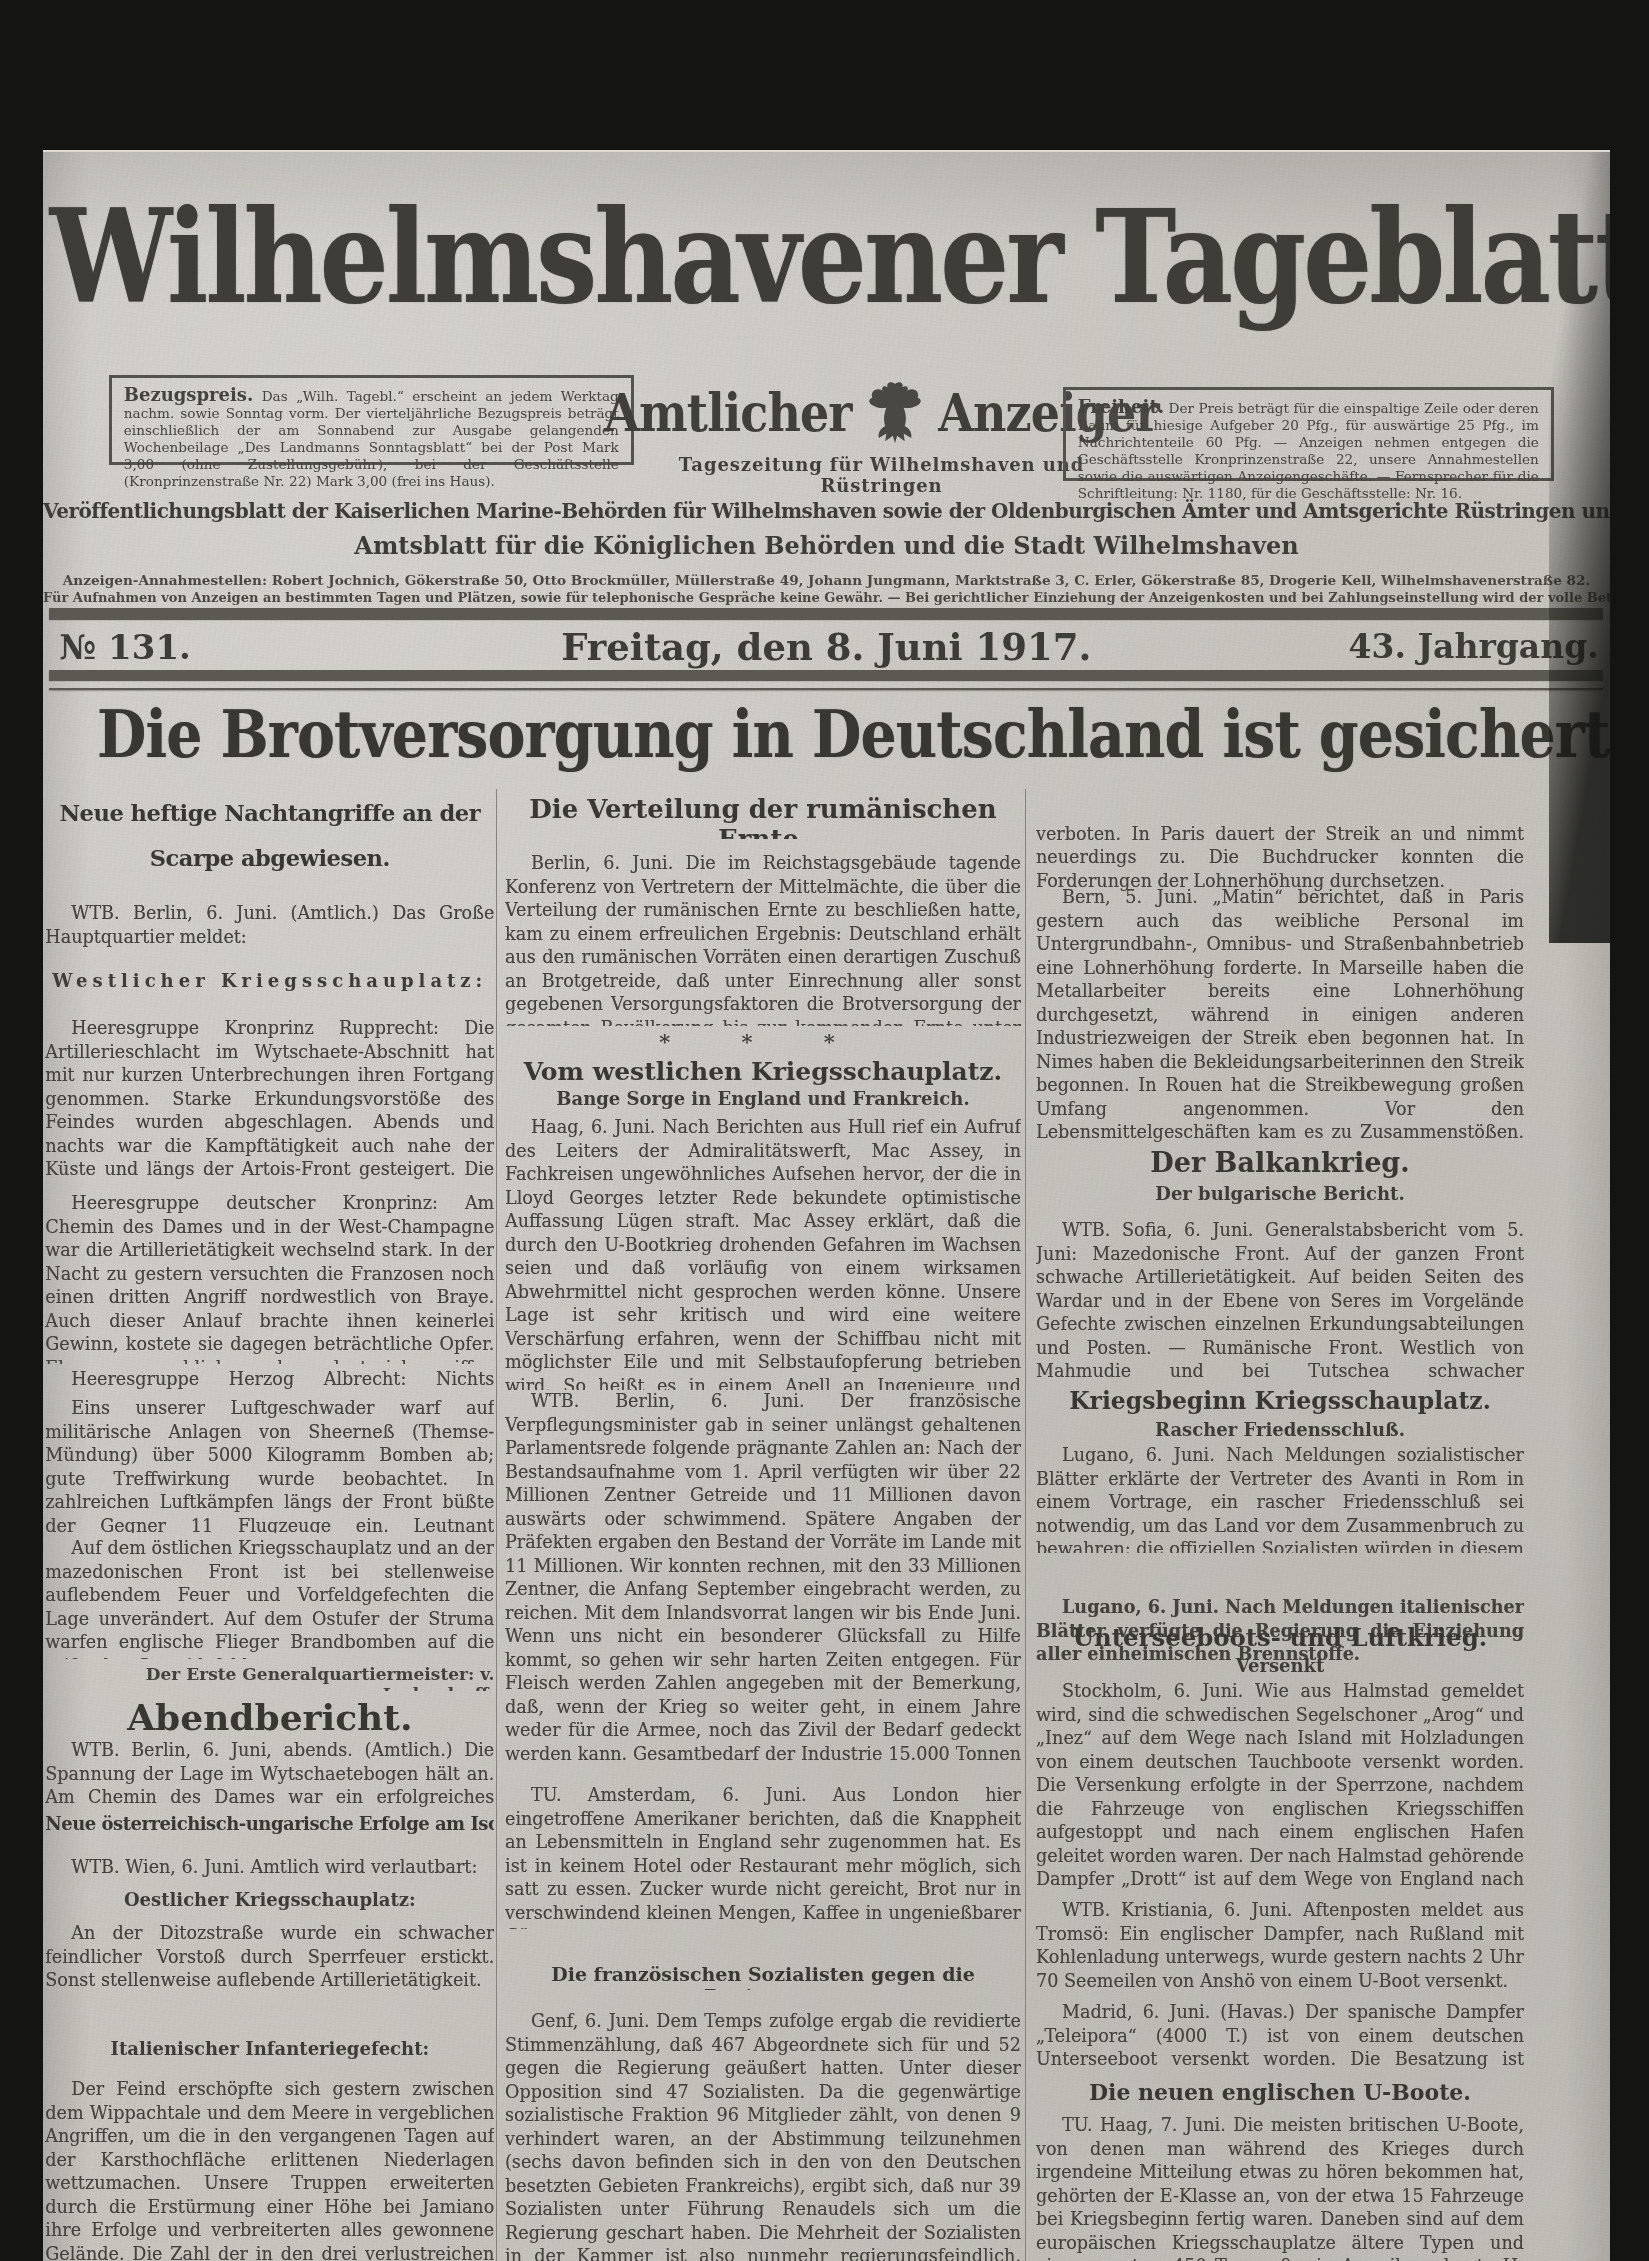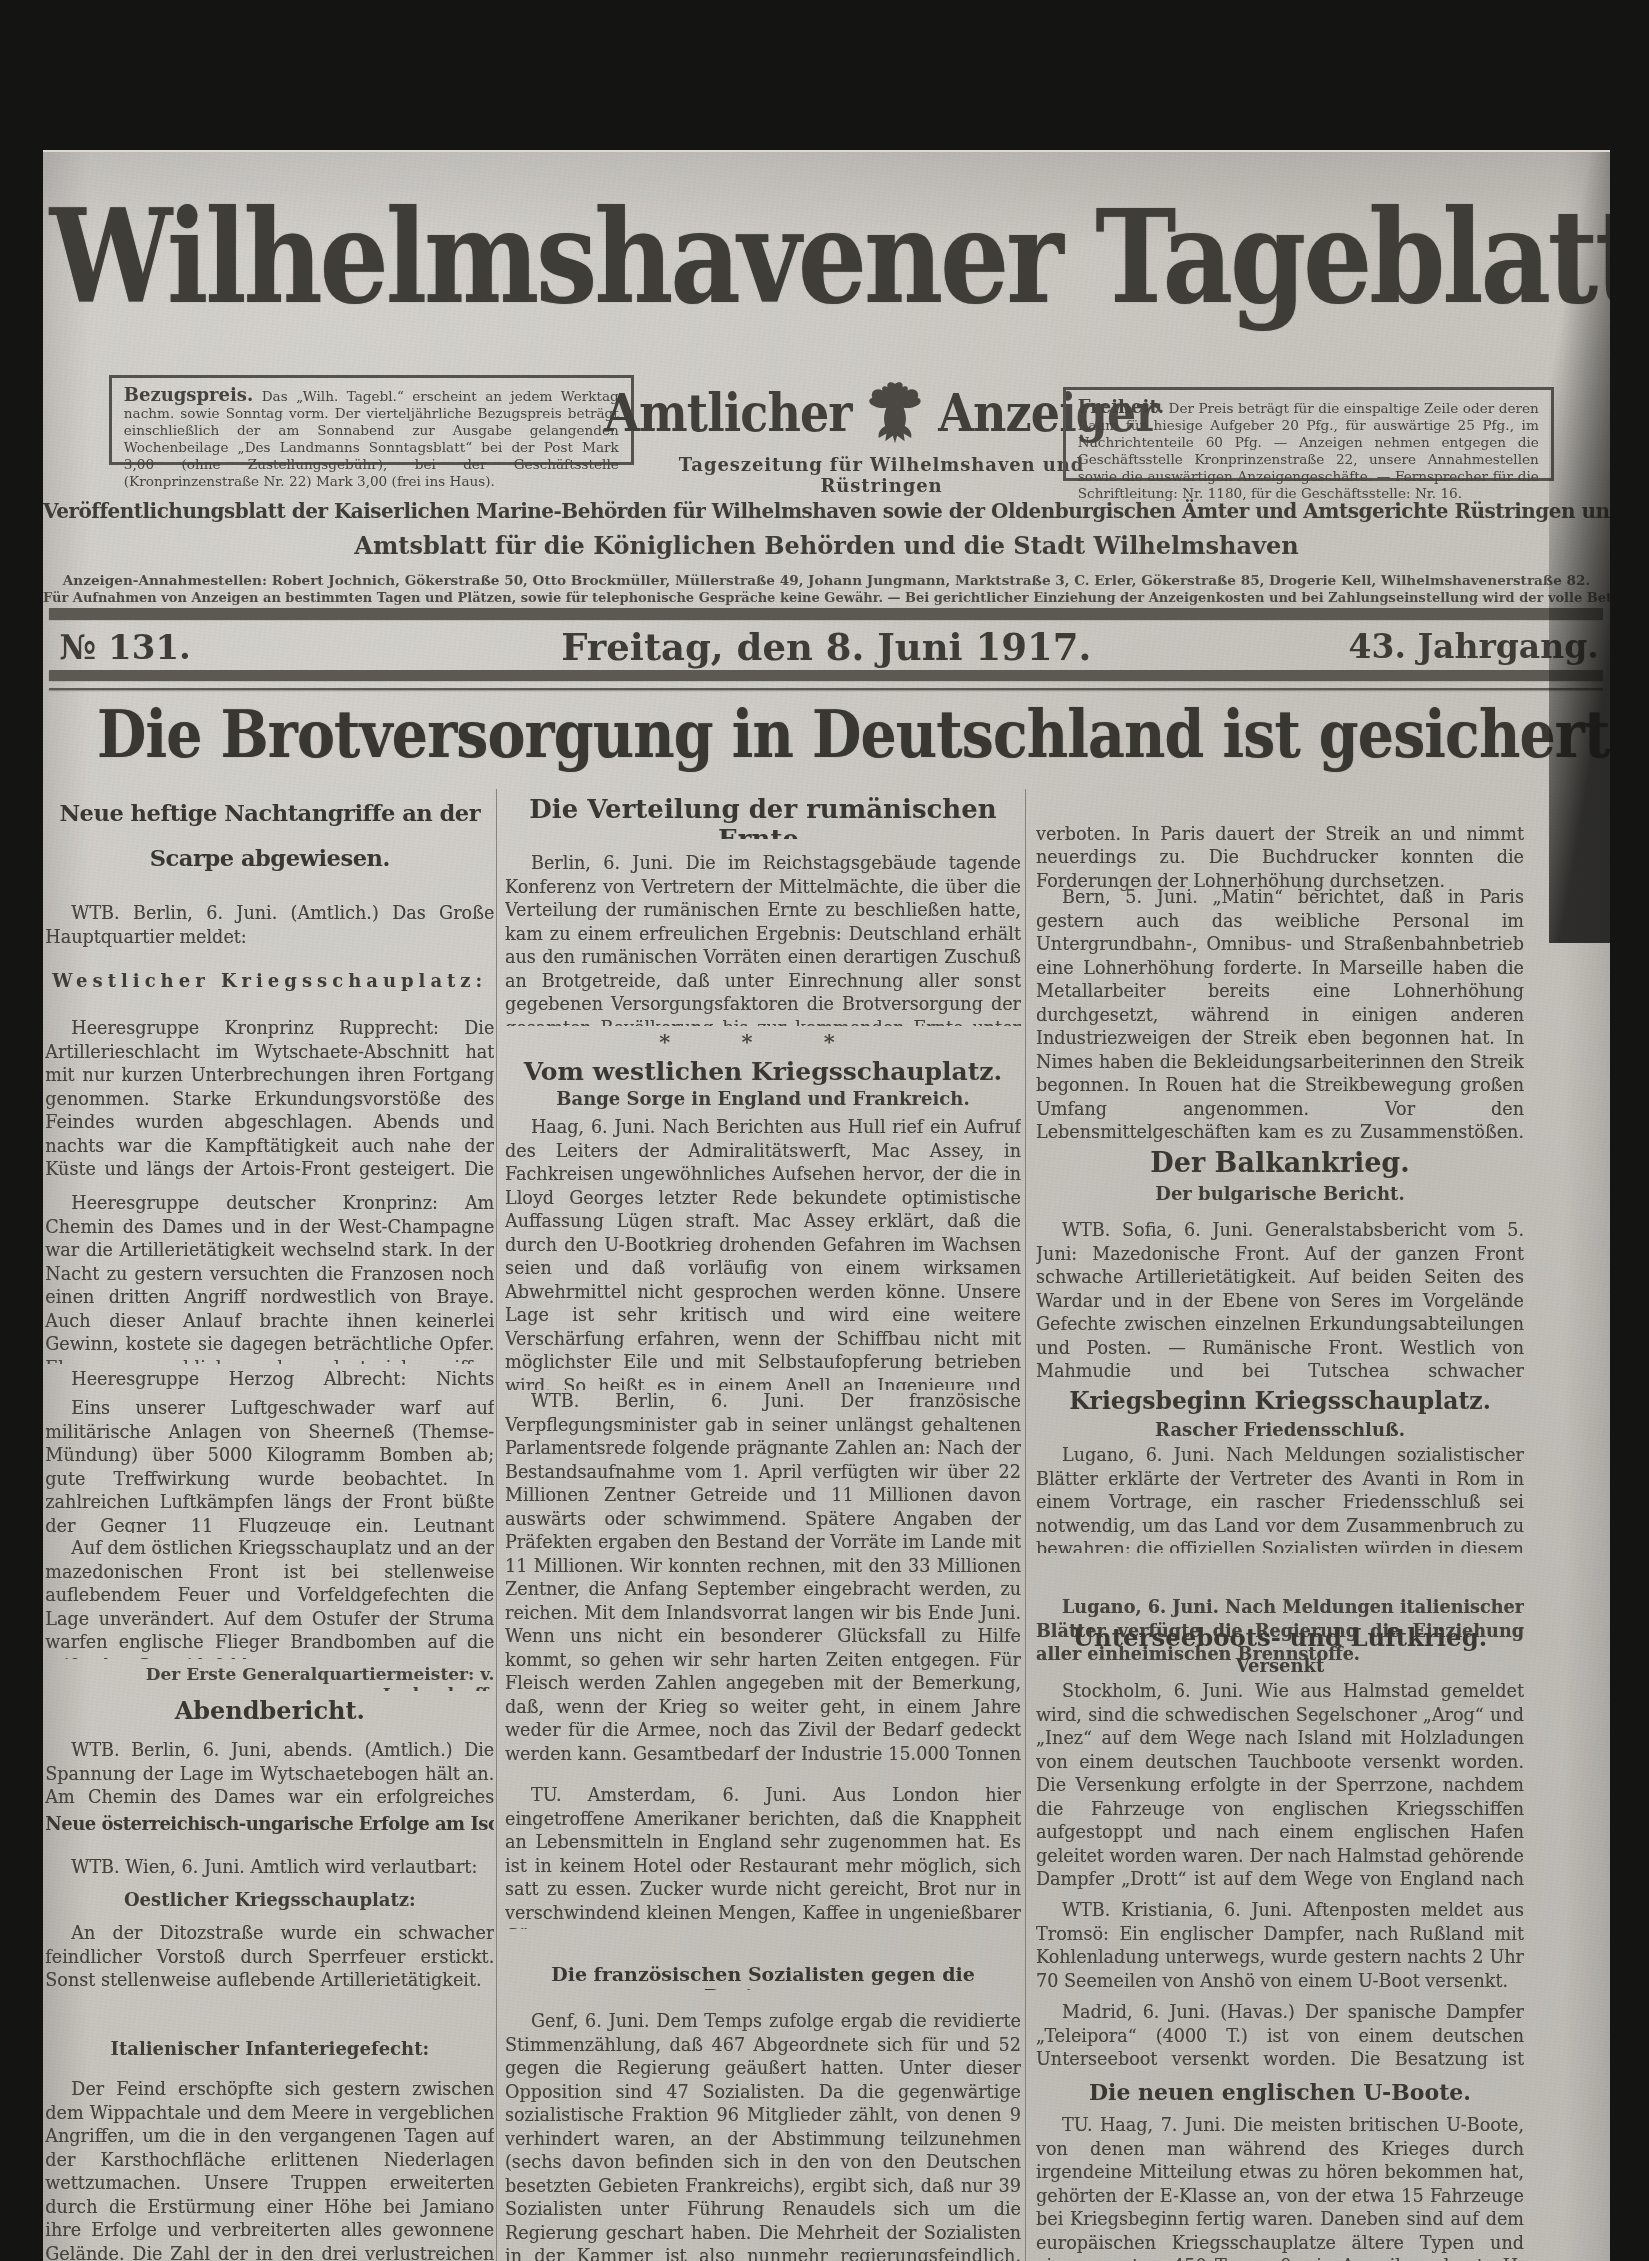--- a/index.html
+++ b/index.html
@@ -112,21 +112,21 @@
     <div class="col" style="left:2.3px;width:449px;">
       <div class="h1" style="top:2.3px;height:97px;">Neue heftige Nachtangriffe an der Scarpe abgewiesen.</div>
       <div class="p" style="top:113px;height:59px;">WTB. Berlin, 6. Juni. (Amtlich.) Das Große Hauptquartier meldet:</div>
       <div class="sub spaced" style="top:181px;height:36px;">Westlicher Kriegsschauplatz:</div>
       <div class="p" style="top:228px;height:167px;">Heeresgruppe Kronprinz Rupprecht: Die Artillerieschlacht im Wytschaete-Abschnitt hat mit nur kurzen Unterbrechungen ihren Fortgang genommen. Starke Erkundungsvorstöße des Feindes wurden abgeschlagen. Abends und nachts war die Kampftätigkeit auch nahe der Küste und längs der Artois-Front gesteigert. Die Engländer griffen am Nordufer der Scarpe an, wurden aber unter schweren Verlusten abgewiesen.</div>
       <div class="p" style="top:403px;height:172px;">Heeresgruppe deutscher Kronprinz: Am Chemin des Dames und in der West-Champagne war die Artillerietätigkeit wechselnd stark. In der Nacht zu gestern versuchten die Franzosen noch einen dritten Angriff nordwestlich von Braye. Auch dieser Anlauf brachte ihnen keinerlei Gewinn, kostete sie dagegen beträchtliche Opfer. Ebenso vergeblich und verlustreich griffen französische Kräfte westlich am Winterberg unsere Gräben an.</div>
       <div class="p" style="top:579px;height:27px;">Heeresgruppe Herzog Albrecht: Nichts Wesentliches.</div>
       <div class="p" style="top:608px;height:136px;">Eins unserer Luftgeschwader warf auf militärische Anlagen von Sheerneß (Themse-Mündung) über 5000 Kilogramm Bomben ab; gute Treffwirkung wurde beobachtet. In zahlreichen Luftkämpfen längs der Front büßte der Gegner 11 Flugzeuge ein. Leutnant Allmenroeder errang seinen 25. und 26., Leutnant Voß seinen 33. Luftsieg.</div>
       <div class="p" style="top:748px;height:122px;">Auf dem östlichen Kriegsschauplatz und an der mazedonischen Front ist bei stellenweise auflebendem Feuer und Vorfeldgefechten die Lage unverändert. Auf dem Ostufer der Struma warfen englische Flieger Brandbomben auf die reifenden Getreidefelder.</div>
       <div class="sig" style="top:875px;height:27px;">Der Erste Generalquartiermeister: v. Ludendorff.</div>
-      <div class="h2" style="top:907px;height:38px;font-size:24px;">Abendbericht.</div>
+      <div class="h2" style="top:907px;height:38px;font-size:36px;">Abendbericht.</div>
       <div class="p" style="top:950px;height:68px;">WTB. Berlin, 6. Juni, abends. (Amtlich.) Die Spannung der Lage im Wytschaetebogen hält an. Am Chemin des Dames war ein erfolgreiches Infanteriegefecht. Sonst nichts Neues.</div>
       <div class="h1b" style="top:1024px;height:32px;">Neue österreichisch-ungarische Erfolge am Isonzo.</div>
       <div class="p" style="top:1067px;height:27px;">WTB. Wien, 6. Juni. Amtlich wird verlautbart:</div>
       <div class="sub" style="top:1100px;height:27px;">Oestlicher Kriegsschauplatz:</div>
       <div class="p" style="top:1133px;height:75px;">An der Ditozstraße wurde ein schwacher feindlicher Vorstoß durch Sperrfeuer erstickt. Sonst stellenweise auflebende Artillerietätigkeit.</div>
       <div class="sub" style="top:1249px;height:27px;">Italienischer Infanteriegefecht:</div>
       <div class="p" style="top:1289px;height:317px;">Der Feind erschöpfte sich gestern zwischen dem Wippachtale und dem Meere in vergeblichen Angriffen, um die in den vergangenen Tagen auf der Karsthochfläche erlittenen Niederlagen wettzumachen. Unsere Truppen erweiterten durch die Erstürmung einer Höhe bei Jamiano ihre Erfolge und verbreiterten alles gewonnene Gelände. Die Zahl der in den drei verlustreichen Schlachttagen eingebrachten Gefangenen ist auf 250 Offiziere (unter ihnen 4 Stabsoffiziere) und 10.000 Mann gestiegen. Mehrere italienische Regimenter sind fast mit ihrem ganzen Mannschaftsbestand in unsere Hände gefallen, so das Regiment Nr. 86 mit 2685 Mann, das Regiment 69 mit 1932, das Regiment 71 mit 1831 Kämpfern. Die Brigaden Verona, Syracusa, Puglie und Ancona sind vernichtet.</div>
 
     </div>
 

